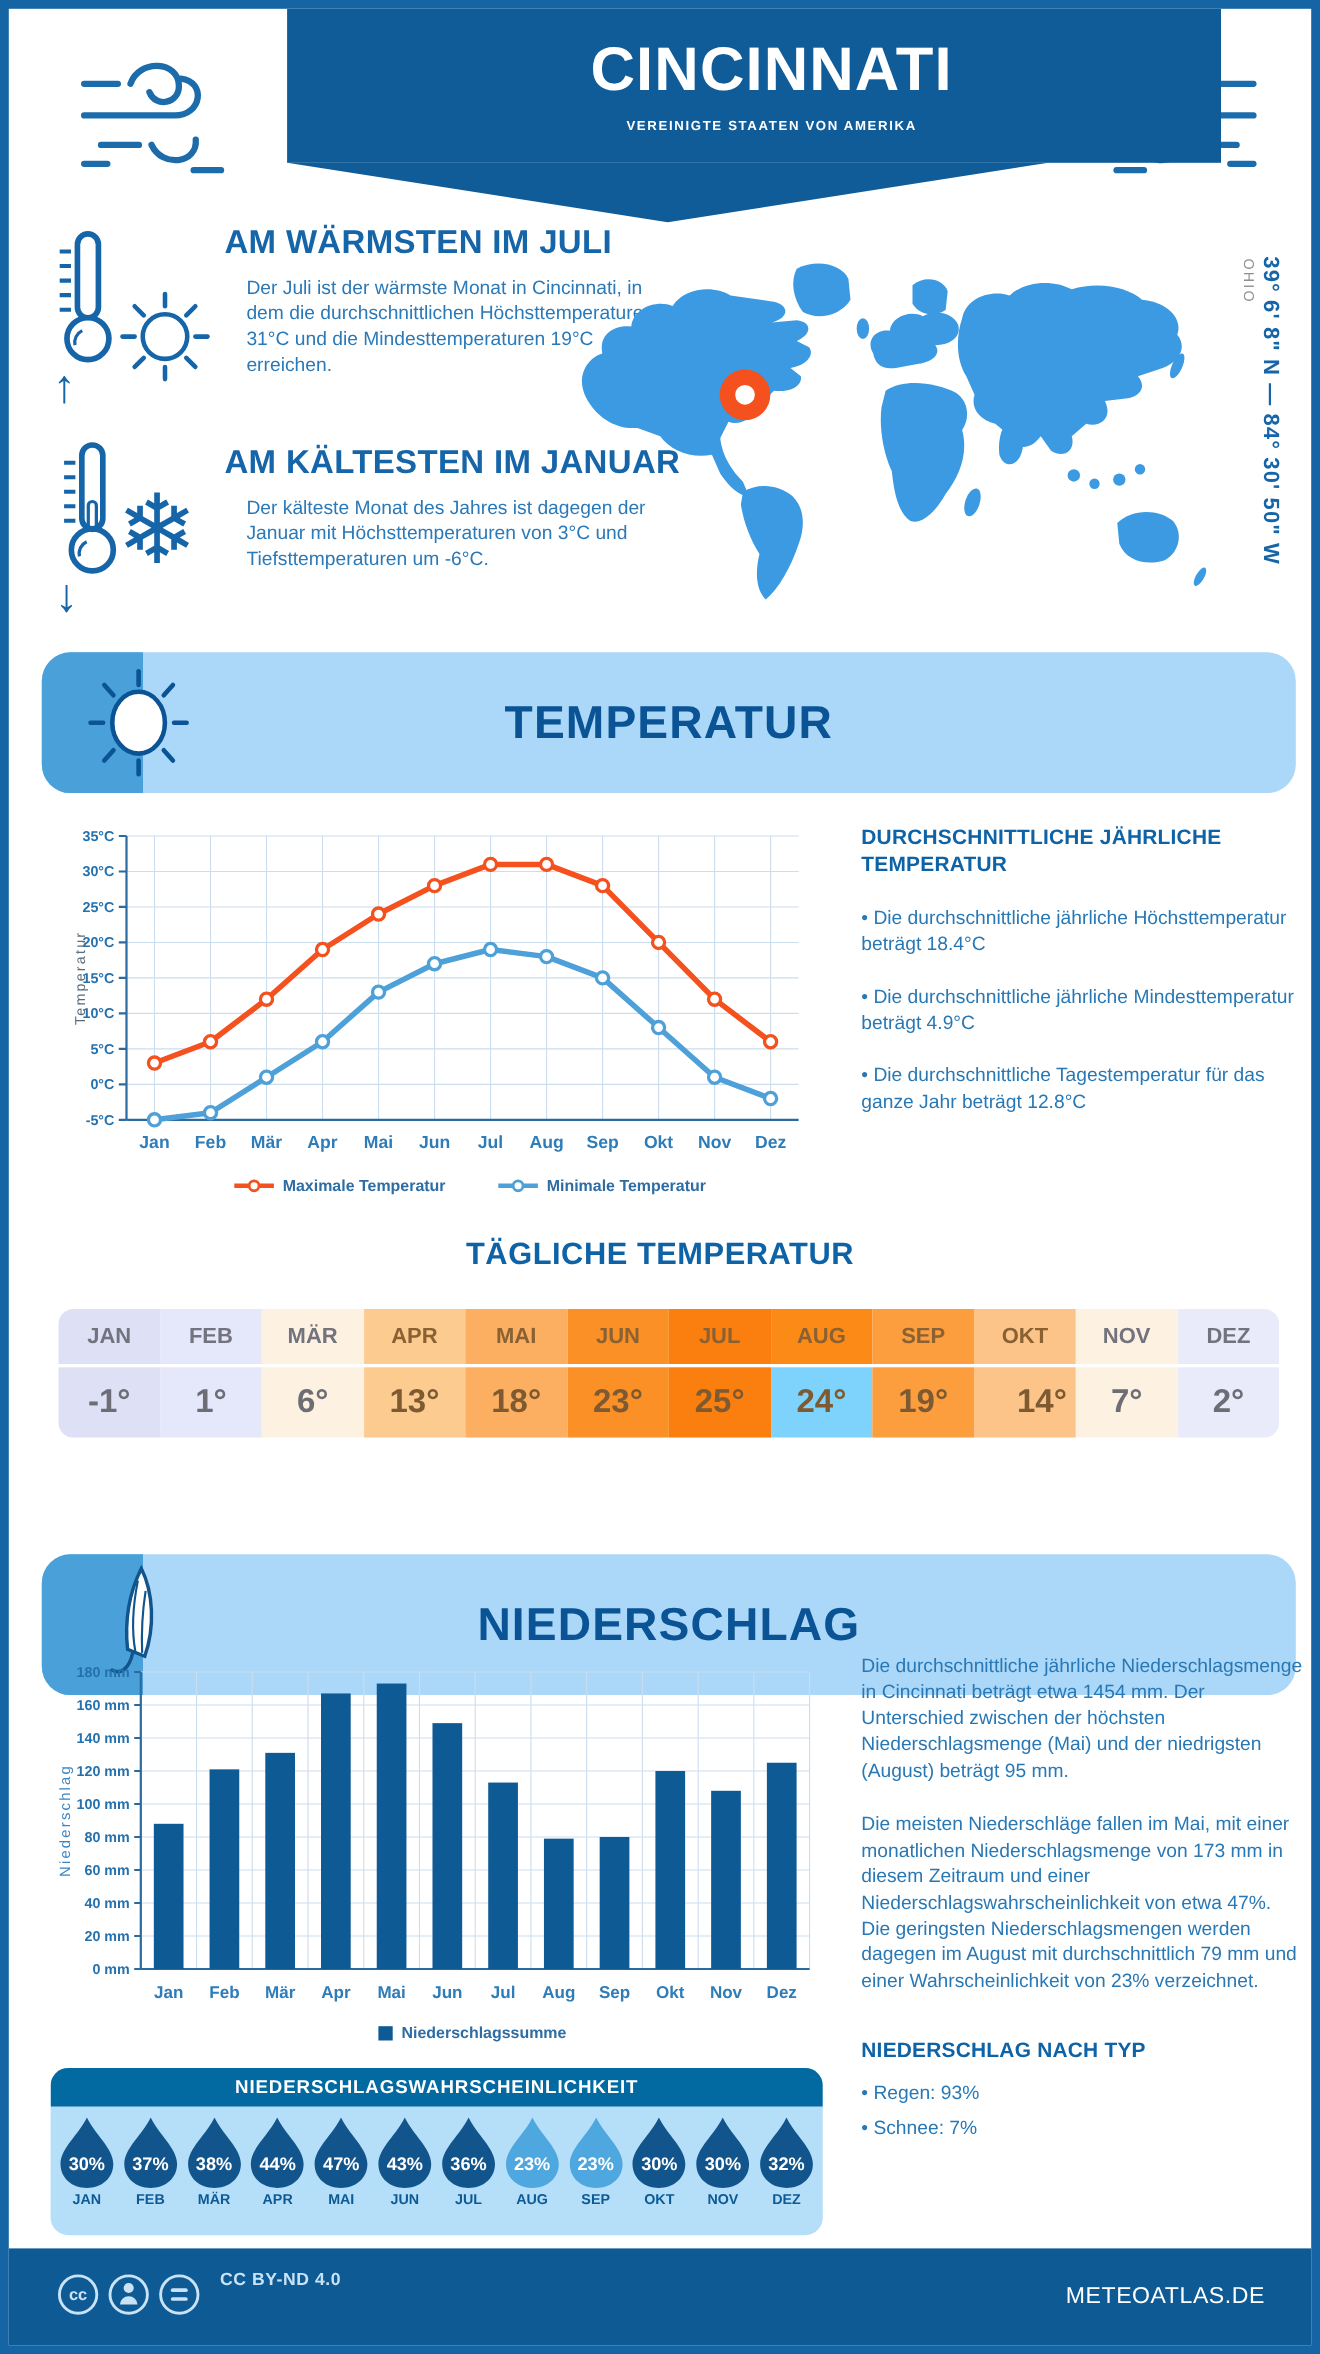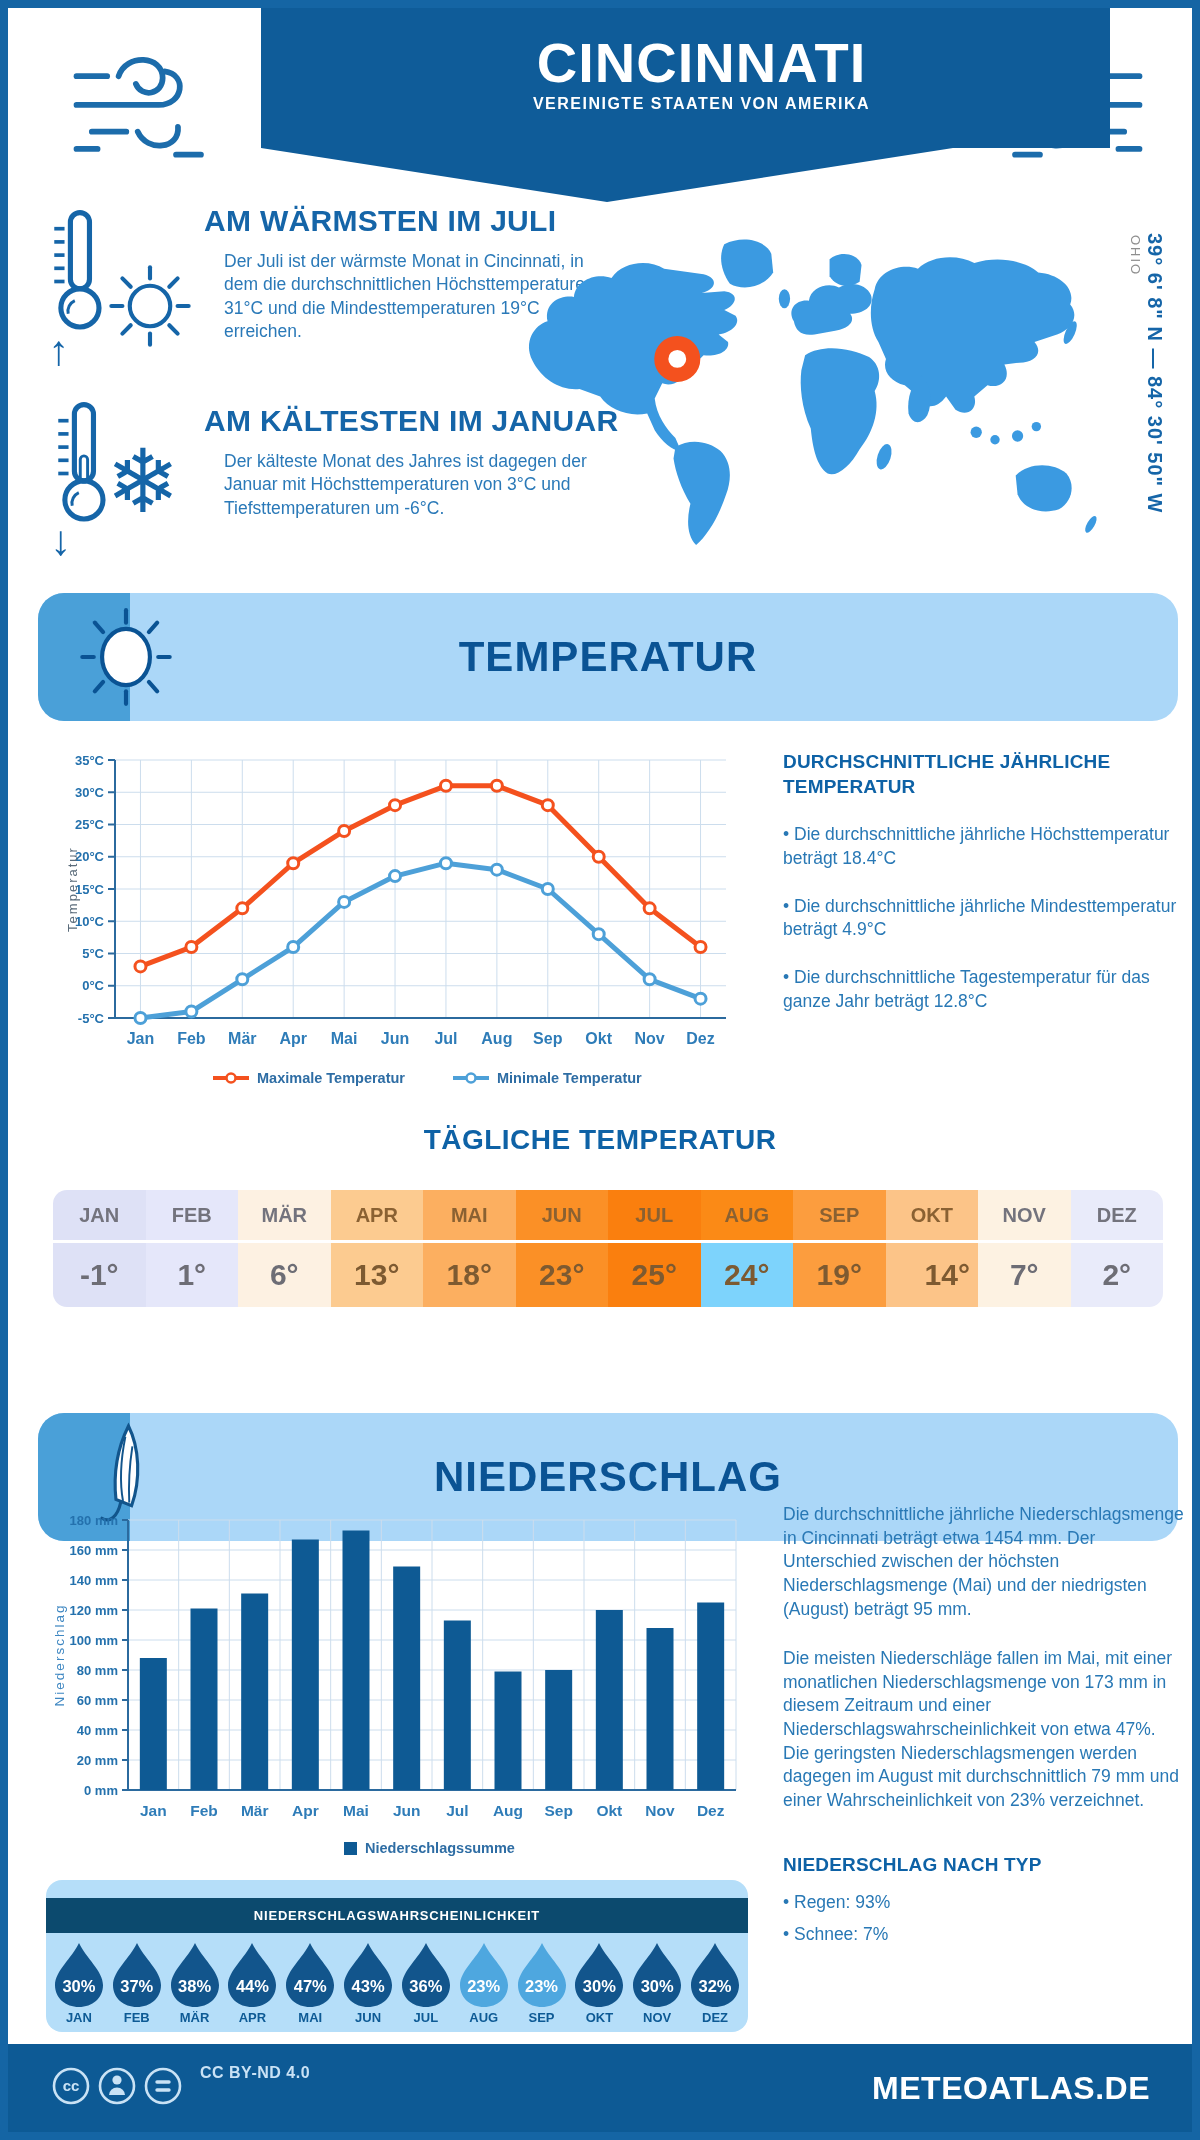--- a/index.html
+++ b/index.html
@@ -4,21 +4,21 @@
 <style>
   html,body{margin:0;padding:0;background:#e8e8e8;}
   .page{position:relative;width:1200px;height:2140px;margin:0 auto;background:#fff;
         border:8px solid #1565a4;box-sizing:border-box;overflow:hidden;
         font-family:"Liberation Sans",sans-serif;}
   .abs{position:absolute;}
 
   
   .hdr-banner{left:253px;top:0;width:817px;height:140px;background:#0f5c99;color:#fff;text-align:center;padding-left:32px;}
   .hdr-title{padding-top:22px;font-size:56px;font-weight:800;letter-spacing:1px;}
-  .hdr-sub{font-size:16px;font-weight:600;letter-spacing:1.5px;}
+  .hdr-sub{margin-top:12px;font-size:12px;font-weight:600;letter-spacing:1.5px;}
   .hdr-point{left:253px;top:140px;width:0;height:0;border-left:346px solid transparent;
              border-right:346px solid transparent;border-top:54px solid #0f5c99;}
   .wind{width:178px;height:134px;}
   .wind.right{transform:scaleX(-1);}
 
   
   .hl-title{font-size:30px;font-weight:800;color:#1565a8;letter-spacing:.3px;}
   .para{font-size:17.5px;line-height:1.33;color:#2a79b8;}
   .arrow{font-size:42px;font-weight:700;color:#1565a8;line-height:1;}
   .snow{font-size:88px;color:#1565a8;line-height:1;}
@@ -50,35 +50,35 @@
        font-size:20px;font-weight:700;}
   .t-v{height:64px;display:flex;align-items:center;justify-content:center;
        font-size:30px;font-weight:700;}
 
   
   .p-para{font-size:17.5px;color:#2878b5;line-height:1.35;}
 
   
   .prob-panel{left:38px;top:1872px;width:702px;height:152px;background:#b5def9;border-radius:16px;
               overflow:hidden;}
-  .prob-head{height:35px;background:#0c4a6e;color:#fff;font-size:13px;font-weight:800;
-             letter-spacing:.8px;display:flex;align-items:center;justify-content:center;margin-top:18px;}
+  .prob-head{height:35px;background:#0369a1;color:#fff;font-size:17px;font-weight:800;
+             letter-spacing:.8px;display:flex;align-items:center;justify-content:center;}
   #drops-row{display:flex;justify-content:space-around;padding:8px 4px 0 4px;}
   .drop-cell{width:56px;text-align:center;}
   .drop{position:relative;width:52px;height:68px;margin:0 auto;}
   .drop .pct{position:absolute;left:0;top:36px;width:100%;text-align:center;color:#fff;
              font-size:16.5px;font-weight:800;}
   .drop-month{margin-top:1px;font-size:13px;font-weight:800;color:#0d5a95;}
 
   
   .footer{left:0;bottom:0;width:1184px;height:88px;background:#0d5a95;display:flex;
           align-items:center;justify-content:space-between;}
   .foot-left{display:flex;align-items:flex-start;margin-left:42px;}
   .foot-lic{margin-left:12px;color:#c9e2f5;font-size:16px;font-weight:800;letter-spacing:.5px;}
-  .foot-site{margin-right:42px;color:#fff;font-size:32px;font-weight:700;letter-spacing:.5px;}
+  .foot-site{margin-right:42px;color:#fff;font-size:21px;font-weight:400;letter-spacing:.5px;}
 </style>
 </head>
 <body>
 
 <div class="page">
 
   <div class="abs wind" style="left:58px;top:28px">
     <svg viewBox="0 0 180 140" width="178" height="134" fill="none" stroke="#1c6cab" stroke-width="6" stroke-linecap="round">
       <path d="M8 42 H40"></path>
         <path d="M52 42 c8 -24 46 -22 46 2 c0 17 -22 21 -28 6"></path>

